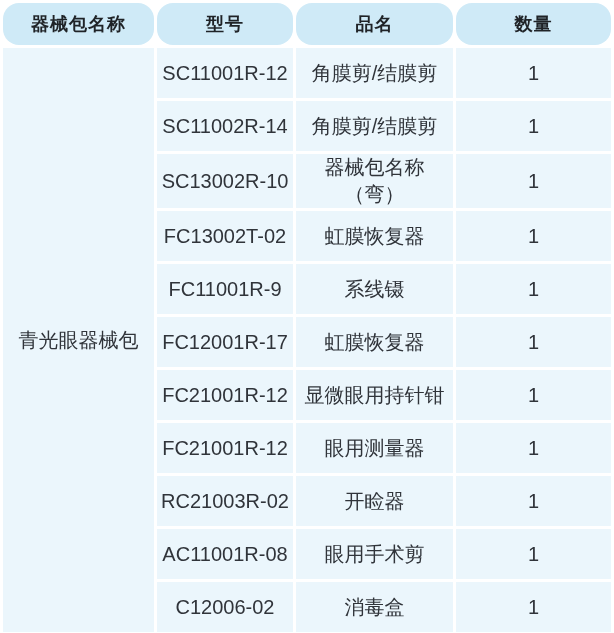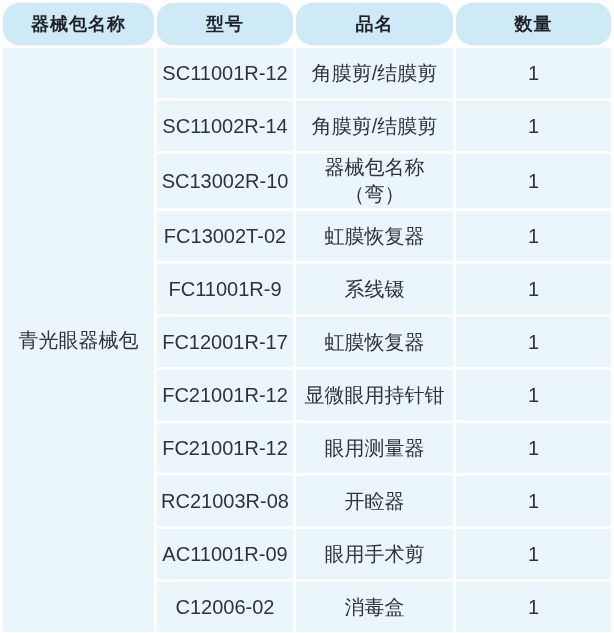--- a/index.html
+++ b/index.html
@@ -102,26 +102,26 @@
       <td>FC21001R-12</td>
       <td>显微眼用持针钳</td>
       <td>1</td>
     </tr>
     <tr>
       <td>FC21001R-12</td>
       <td>眼用测量器</td>
       <td>1</td>
     </tr>
     <tr>
-      <td>RC21003R-08</td>
+      <td>RC21003R-02</td>
       <td>开睑器</td>
       <td>1</td>
     </tr>
     <tr>
-      <td>AC11001R-09</td>
+      <td>AC11001R-08</td>
       <td>眼用手术剪</td>
       <td>1</td>
     </tr>
     <tr>
       <td>C12006-02</td>
       <td>消毒盒</td>
       <td>1</td>
     </tr>
   </tbody>
 </table>

